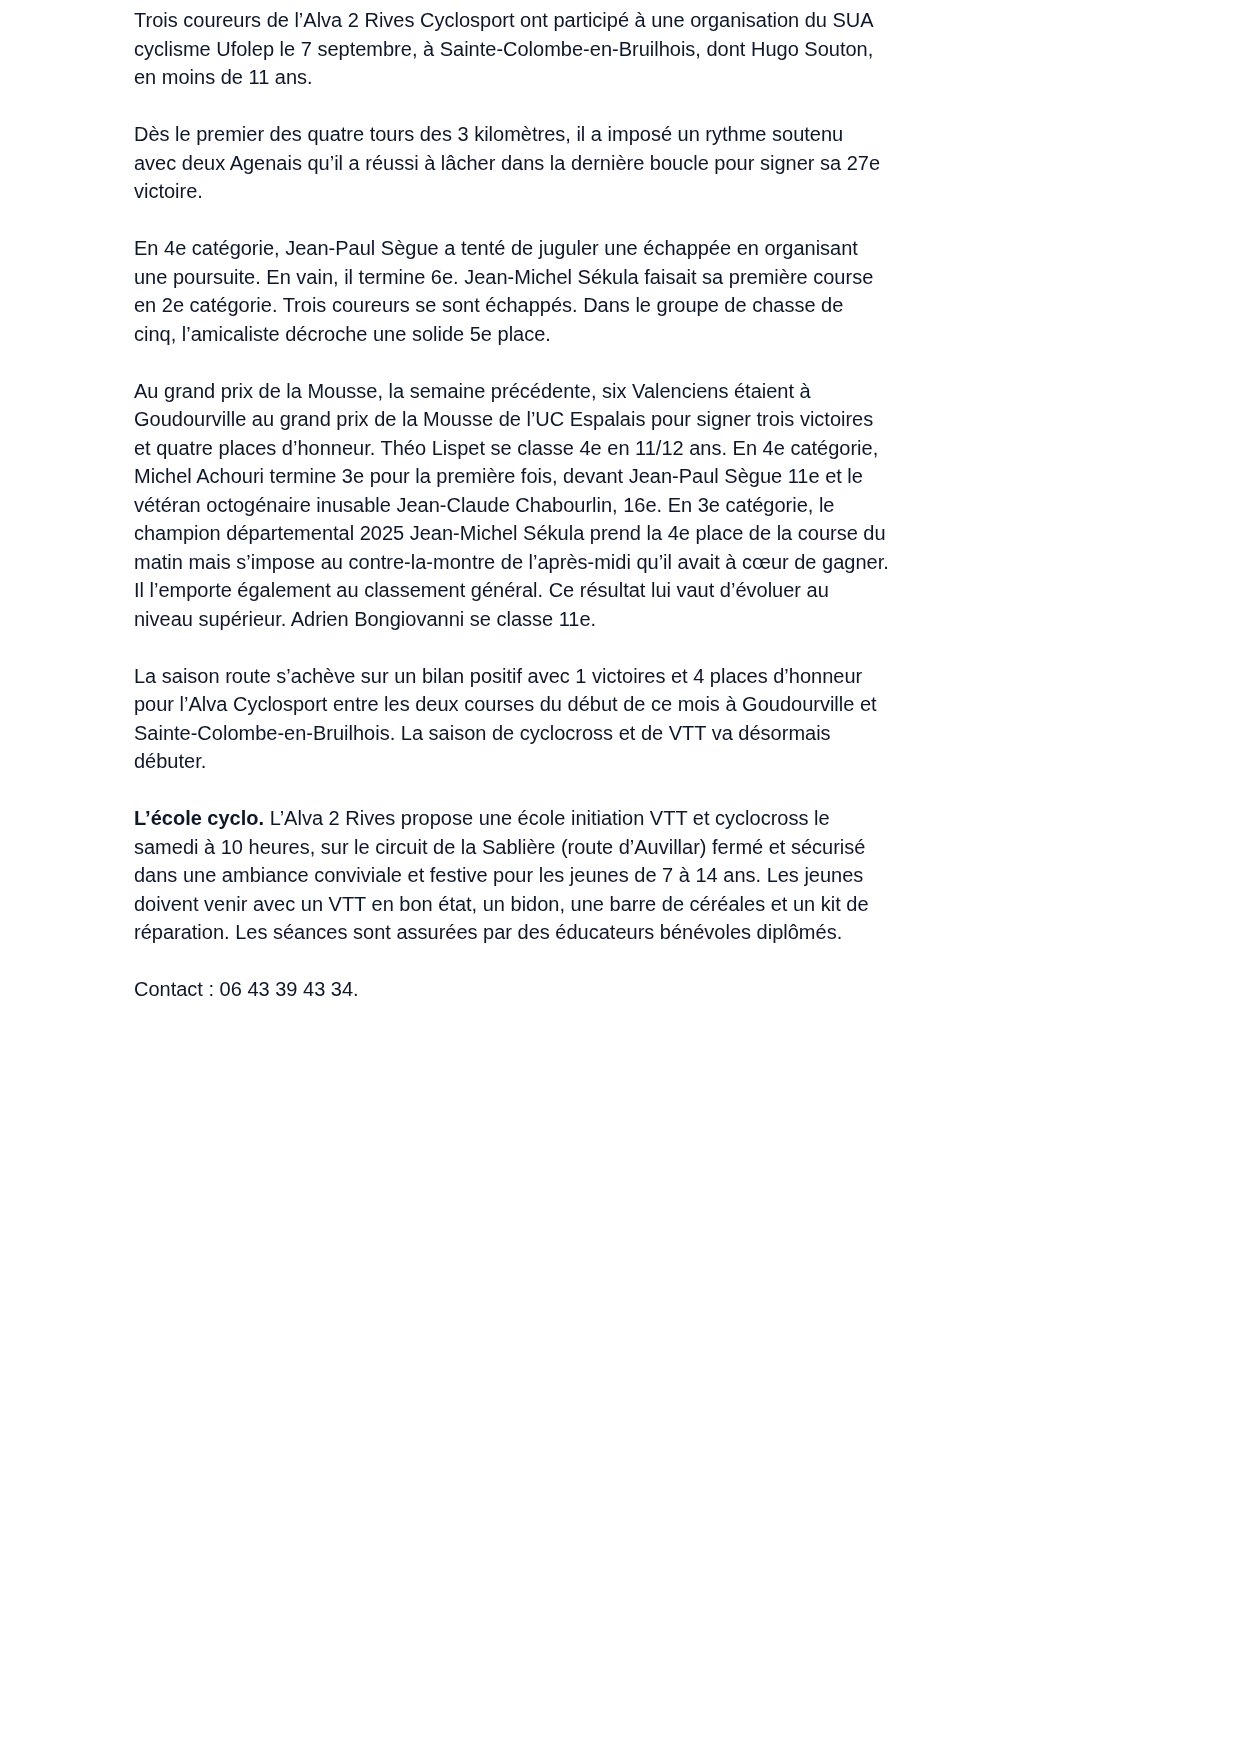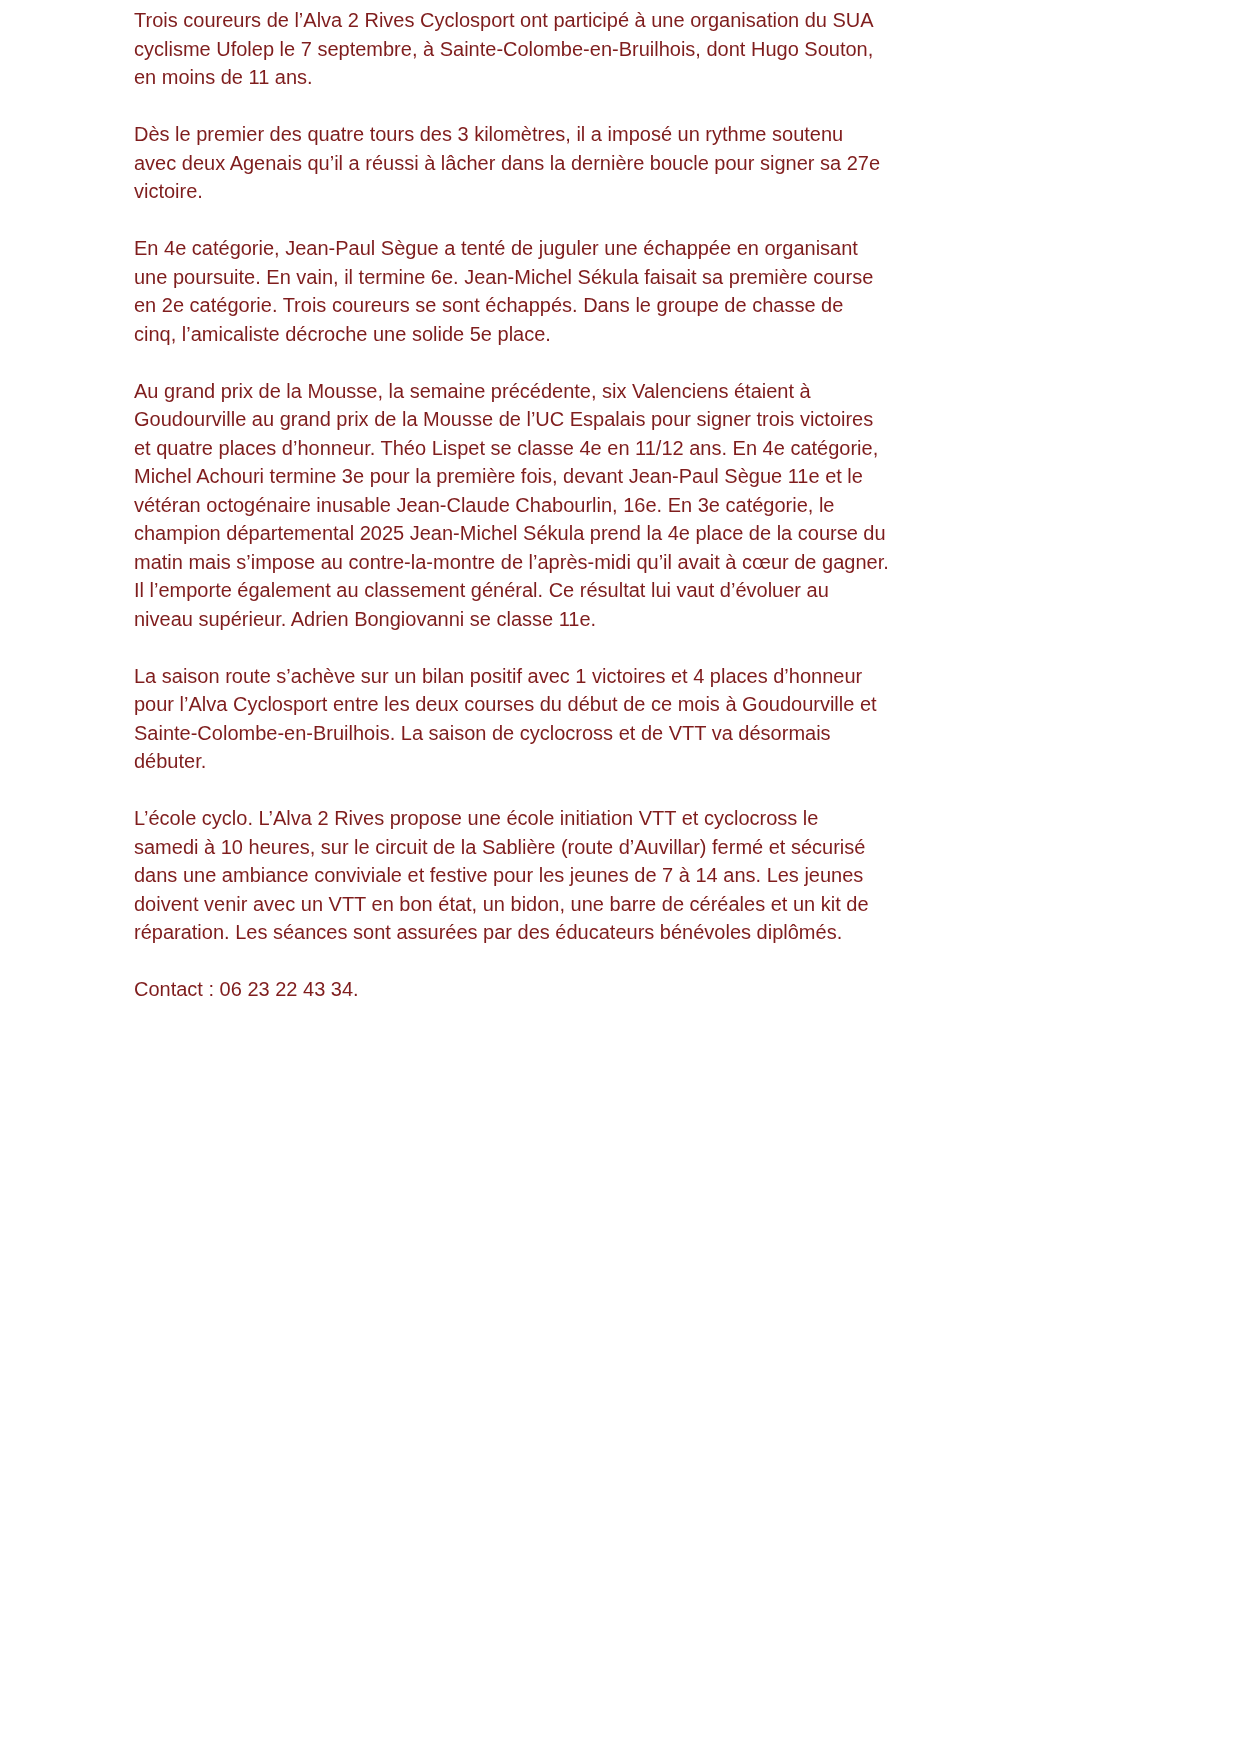--- a/index.html
+++ b/index.html
@@ -19,33 +19,33 @@
     top: 0;
     width: 1241px;
     height: 1755px;
     background: #ffffff;
   }
   .content {
     position: absolute;
     left: 134px;
     top: 6px;
     width: 846px;
-    color: #7f1d1d;
+    color: #0f172a;
     font-size: 20px;
     line-height: 28.5px;
   }
   .para {
     margin: 0 0 28.5px 0;
     white-space: pre-line;
   }
   .para:last-child {
     margin-bottom: 0;
   }
   .lead-bold {
-    font-weight: 400;
+    font-weight: 700;
     white-space: pre-line;
     margin-top: 8px;
   }
 </style>
 </head>
 <body>
 
 <div class="page">
   <div class="content">
 
@@ -76,16 +76,16 @@
 pour l’Alva Cyclosport entre les deux courses du début de ce mois à Goudourville et
 Sainte-Colombe-en-Bruilhois. La saison de cyclocross et de VTT va désormais
 débuter.</p>
 
     <p class="para"><span class="lead-bold">L’école cyclo.</span><span> L’Alva 2 Rives propose une école initiation VTT et cyclocross le
 samedi à 10 heures, sur le circuit de la Sablière (route d’Auvillar) fermé et sécurisé
 dans une ambiance conviviale et festive pour les jeunes de 7 à 14 ans. Les jeunes
 doivent venir avec un VTT en bon état, un bidon, une barre de céréales et un kit de
 réparation. Les séances sont assurées par des éducateurs bénévoles diplômés.</span></p>
 
-    <p class="para">Contact : 06 23 22 43 34.</p>
+    <p class="para">Contact : 06 43 39 43 34.</p>
 
   </div>
 </div>
 
 </body></html>

